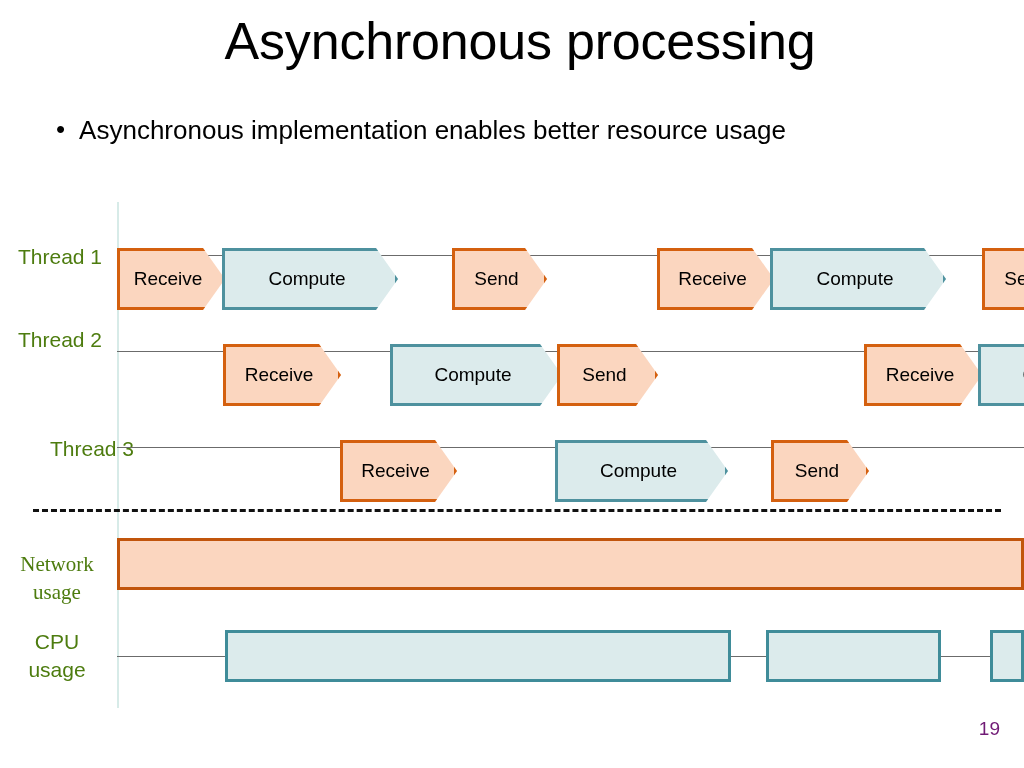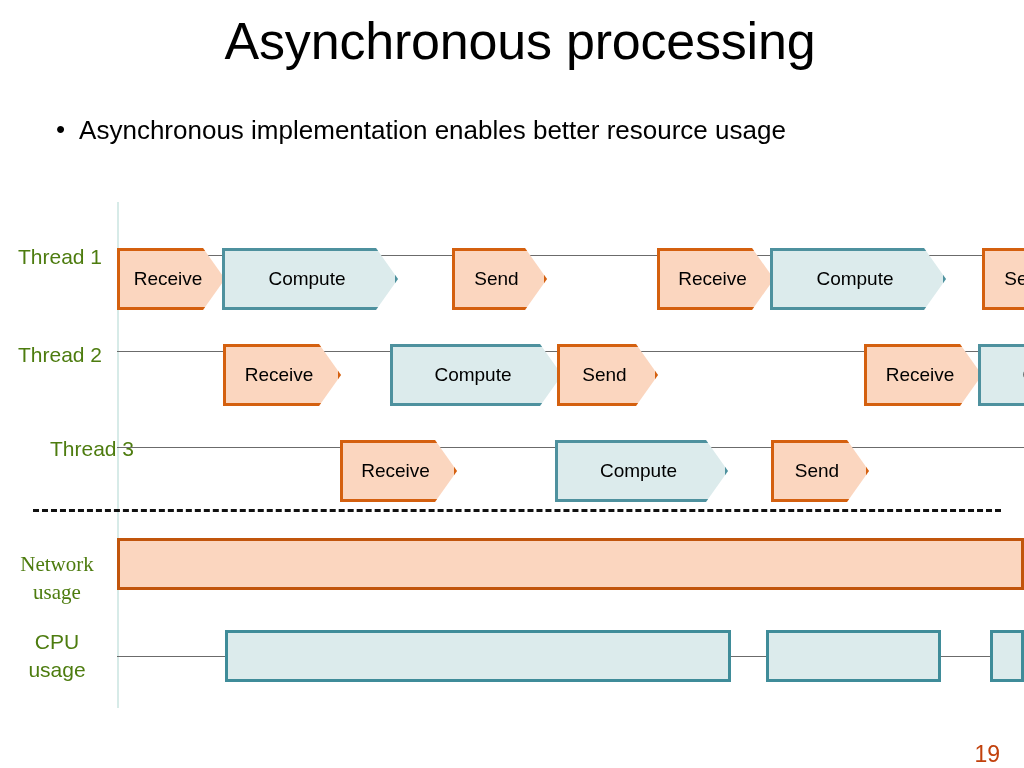--- a/index.html
+++ b/index.html
@@ -137,41 +137,41 @@
   }
   .usage-bar.teal {
     background: #dcebec;
     border: 3px solid #3f8c99;
   }
 
   
   #page-number {
     position: absolute;
     right: 24px;
-    bottom: 0;
-    font-size: 23px;
-    color: #c2410c;
+    bottom: 28px;
+    font-size: 19px;
+    color: #701a75;
   }
 </style>
 </head>
 <body>
 
 <div id="slide-title">Asynchronous processing</div>
 
 <div id="bullet-row">
   <span id="bullet-dot">•</span>
   <span>Asynchronous implementation enables better resource usage</span>
 </div>
 
 <div id="diagram">
 
   <div id="axis-line"></div>
 
   <div class="row-label" style="left:14px; top:243px; width:92px;">Thread 1</div>
-  <div class="row-label" style="left:14px; top:341px; width:92px;">Thread 2</div>
+  <div class="row-label" style="left:14px; top:326px; width:92px;">Thread 2</div>
   <div class="row-label" style="left:14px; top:435px; width:92px;margin-left:32px;">Thread 3</div>
 
   <div id="dashed-divider"></div>
 
   <div class="row-label" style="left:8px; top:550px; width:98px;font-family:Liberation Serif, serif;">Network
 usage</div>
   <div class="row-label" style="left:8px; top:628px; width:98px;">CPU
 usage</div>
 
   <div id="lane-layer">

